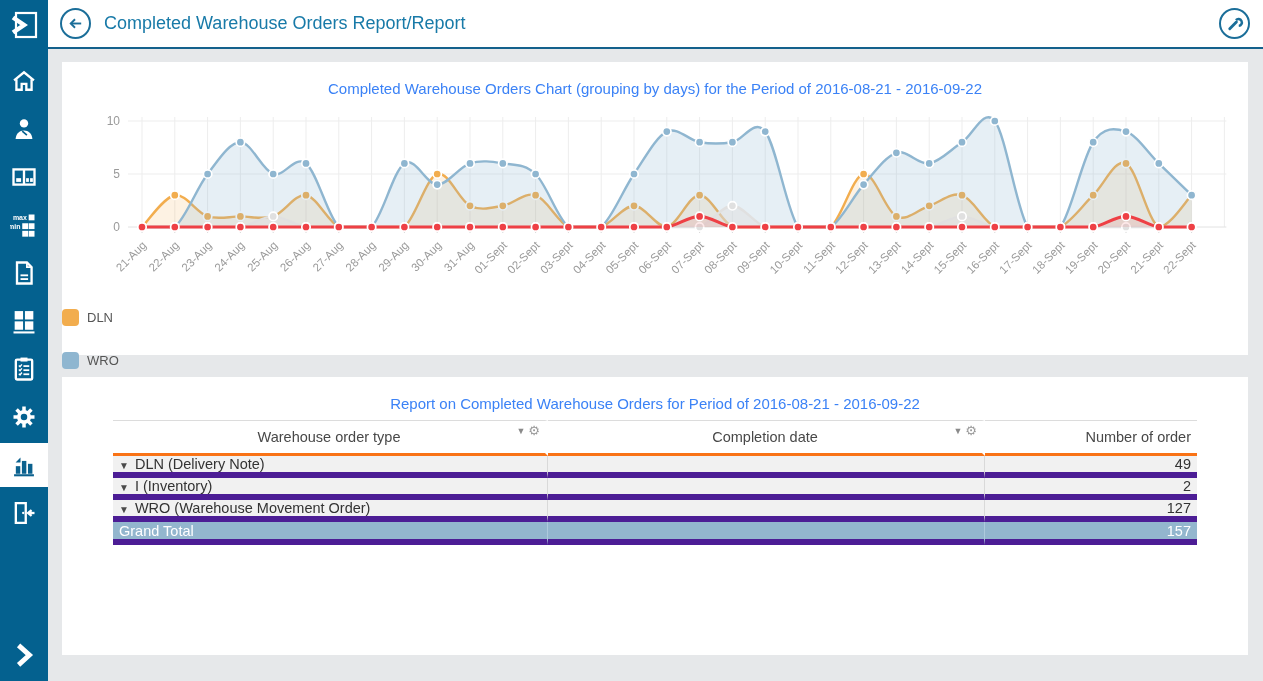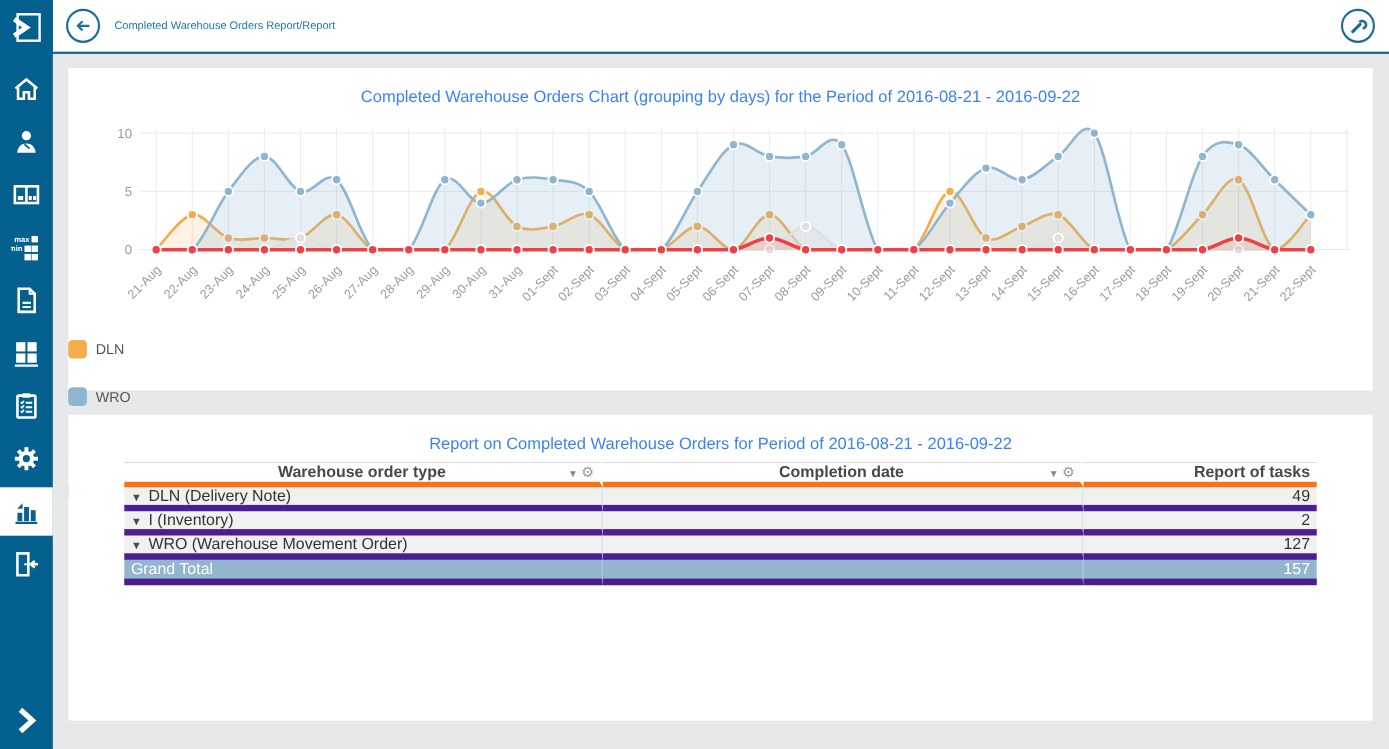--- a/index.html
+++ b/index.html
@@ -19,42 +19,42 @@
   .nav{ display:flex; flex-direction:column; align-items:center; padding-top:8px; }
   .nav-item{ width:48px; height:48px; display:flex; align-items:center; justify-content:center; cursor:pointer; }
   .nav-item.active{ background:#ffffff; height:44px; margin:2px 0; }
   .expand-btn{ position:absolute; bottom:6px; left:0; width:48px; height:42px; display:flex; align-items:center; justify-content:center; cursor:pointer; }
 
   
   .hdr{ position:absolute; left:48px; top:0; width:1215px; height:49px; background:#fff;
         border-bottom:2px solid #14618c; display:flex; align-items:center; }
   .back-btn{ width:31px; height:31px; border:2px solid #1b6e99; border-radius:50%; margin-left:12px;
              display:flex; align-items:center; justify-content:center; cursor:pointer; background:#fff; }
-  .hdr-title{ color:#187aa8; font-size:10px; margin-left:13px; }
+  .hdr-title{ color:#187aa8; font-size:18px; margin-left:13px; }
   .wrench-btn{ width:31px; height:31px; border:2px solid #1b6e99; border-radius:50%; margin-left:auto; margin-right:13px;
                display:flex; align-items:center; justify-content:center; cursor:pointer; background:#fff; }
 
   
   .card{ position:absolute; left:62px; width:1186px; background:#fff; }
   .chart-card{ top:62px; height:293px; }
   .table-card{ top:377px; height:278px; }
   .card-title{ text-align:center; color:#3b82f6; font-size:15px; padding-top:18px; }
 
   
   .chart-svg{ position:absolute; top:47px; left:12px; font-family:"Liberation Sans",sans-serif; }
   .legend{ position:absolute; top:247px; left:0; width:100%; display:flex; justify-content:center; gap:26px;flex-direction:column; }
   .legend-item{ display:flex; align-items:center; gap:8px; cursor:pointer; }
   .legend-swatch{ width:17px; height:17px; border-radius:4px; }
   .legend-label{ font-size:13px; color:#555; }
 
   
   table{ border-collapse:separate; border-spacing:0; width:1084px; margin-left:51px; margin-top:8px;
          font-size:14.5px; color:#333; table-layout:fixed; }
-  th{ height:23px; font-weight:700; color:#484848; background:#fff;
-      border-top:1px solid #dcdcdc; border-bottom:5px solid #f97316; position:relative; font-size:14.5px; }
+  th{ height:36px; font-weight:400; color:#484848; background:#fff;
+      border-top:1px solid #dcdcdc; border-bottom:3px solid #f97316; position:relative; font-size:14.5px; }
   th.sep{ border-right:3px solid #ffffff; }
   .hdr-icons{ position:absolute; right:5px; top:3px; display:flex; align-items:center; gap:3px; }
   .filter-ico{ font-size:9px; color:#8a8a8a; cursor:pointer; }
   .gear-ico{ font-size:13px; color:#9a9a9a; cursor:pointer; font-family:"DejaVu Sans",sans-serif; line-height:1; }
   td{ height:22px; background:#f1f1f1; border-bottom:6px solid #4c1d95; padding:0 6px; }
   td.c-type{ text-align:left; border-right:1px solid #d9d9d9; }
   td.c-date{ text-align:center; border-right:1px solid #d9d9d9; }
   td.c-num{ text-align:right; }
   .tri{ font-size:10px; color:#4a4a4a; margin-right:6px; cursor:pointer; }
   .total-row td{ background:#93b6ce; color:#fff; height:23px; }
@@ -488,21 +488,21 @@
           </span>
         </th>
         <th class="sep">
           <span>Completion date</span>
           <span class="hdr-icons">
             <span class="filter-ico">▼</span>
             <span class="gear-ico">⚙</span>
           </span>
         </th>
         <th style="text-align:right;padding-right:6px">
-          <span>Report of tasks</span>
+          <span>Number of order</span>
         </th>
       </tr>
     </thead>
     <tbody>
         <tr>
           <td class="c-type"><span class="tri">▼</span><span>DLN (Delivery Note)</span></td>
           <td class="c-date"></td>
           <td class="c-num">49</td>
         </tr>
         <tr>

